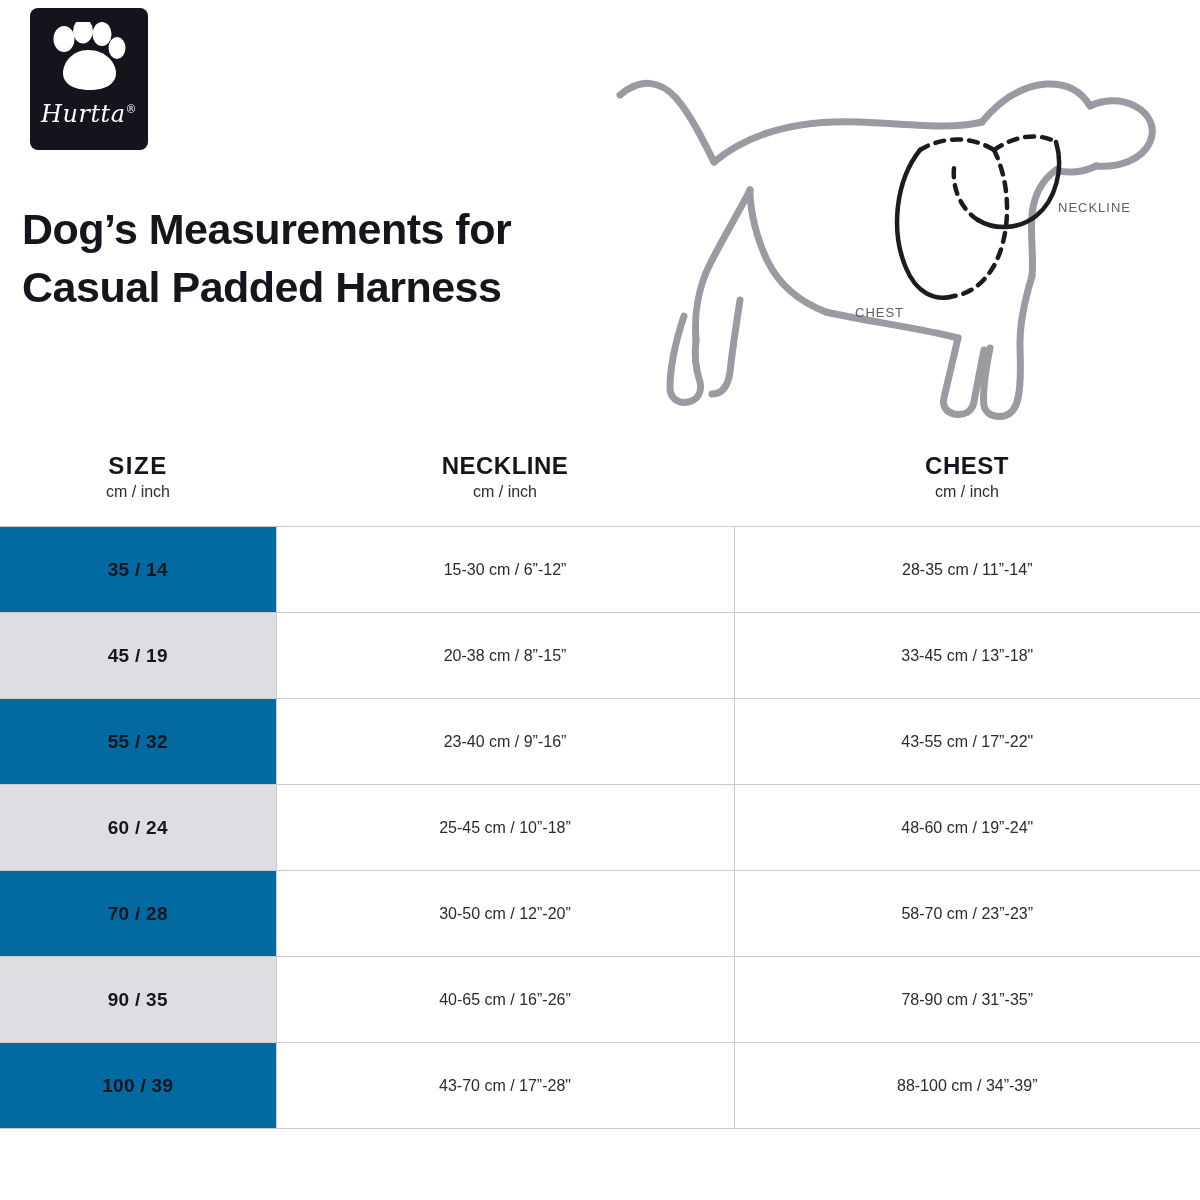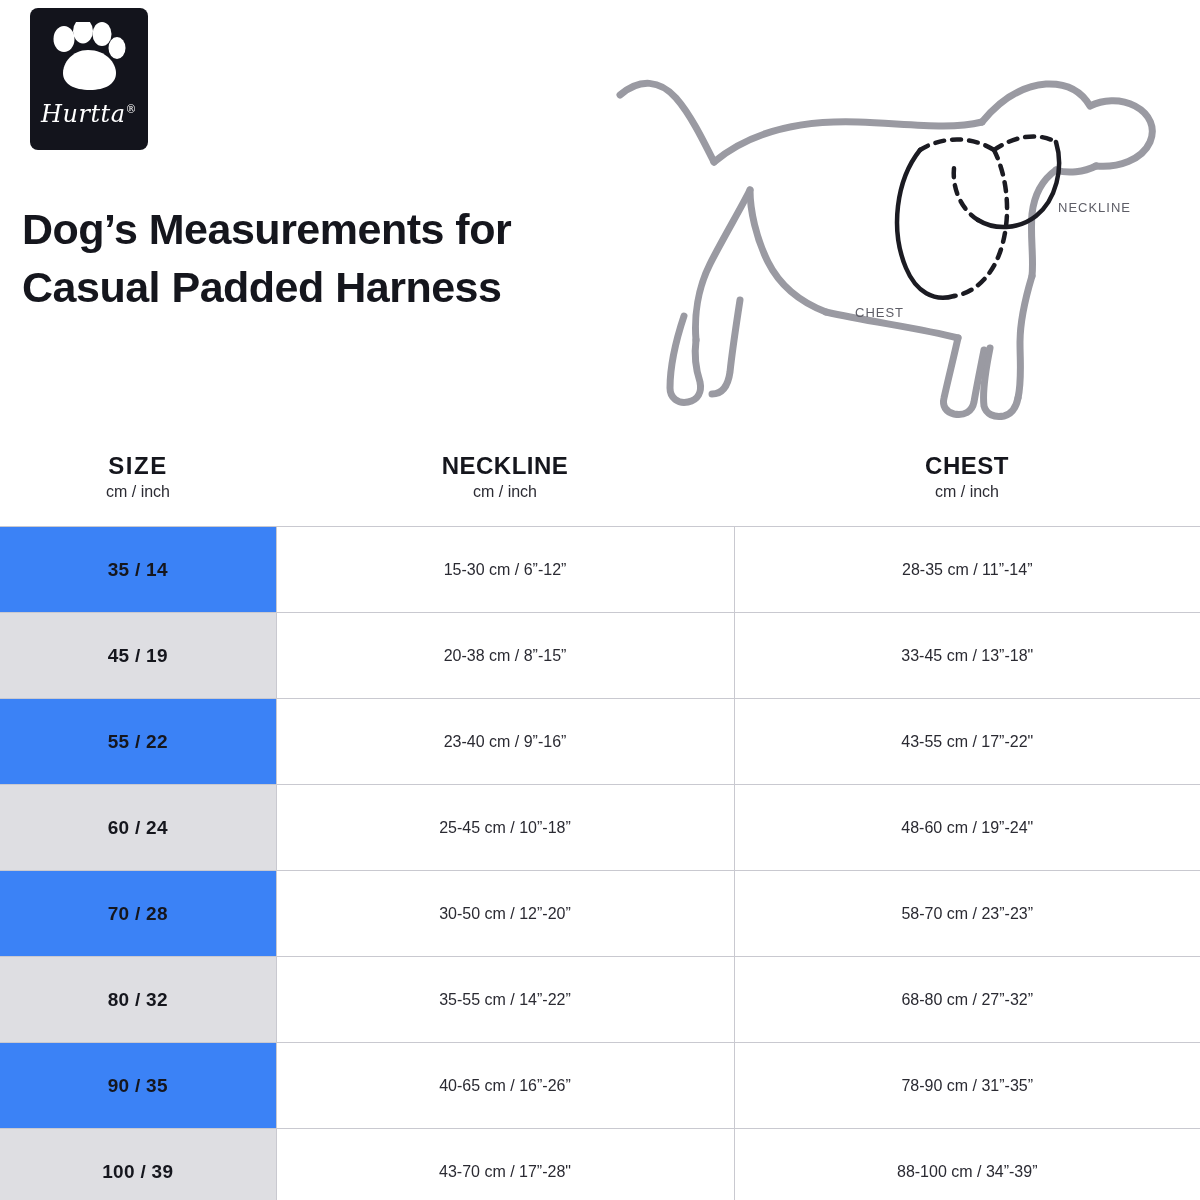--- a/index.html
+++ b/index.html
@@ -125,21 +125,21 @@
     text-align: center;
     font-size: 16px;
     color: #2a2a32;
     border-bottom: 1px solid #c9c9d0;
     border-right: 1px solid #c9c9d0;
   }
   tbody tr td:last-child { border-right: none; }
   tbody tr:first-child td { border-top: 1px solid #c9c9d0; }
 
   td.size-cell {
-    background: #3b82f6;
+    background: #0369a1;
     font-weight: bold;
     font-size: 19px;
     color: #15161d;
     letter-spacing: 0.3px;
   }
   tbody tr:nth-child(even) td.size-cell {
     background: #dedee2;
   }
 </style>
 </head>
@@ -233,40 +233,35 @@
         <td class="size-cell">35 / 14</td>
         <td>15-30 cm / 6”-12”</td>
         <td>28-35 cm / 11”-14”</td>
       </tr>
       <tr>
         <td class="size-cell">45 / 19</td>
         <td>20-38 cm / 8”-15”</td>
         <td>33-45 cm / 13”-18"</td>
       </tr>
       <tr>
-        <td class="size-cell">55 / 22</td>
+        <td class="size-cell">55 / 32</td>
         <td>23-40 cm / 9”-16”</td>
         <td>43-55 cm / 17”-22"</td>
       </tr>
       <tr>
         <td class="size-cell">60 / 24</td>
         <td>25-45 cm / 10”-18”</td>
         <td>48-60 cm / 19”-24"</td>
       </tr>
       <tr>
         <td class="size-cell">70 / 28</td>
         <td>30-50 cm / 12”-20”</td>
         <td>58-70 cm / 23”-23”</td>
       </tr>
       <tr>
-        <td class="size-cell">80 / 32</td>
-        <td>35-55 cm / 14”-22”</td>
-        <td>68-80 cm / 27”-32”</td>
-      </tr>
-      <tr>
         <td class="size-cell">90 / 35</td>
         <td>40-65 cm / 16”-26”</td>
         <td>78-90 cm / 31”-35”</td>
       </tr>
       <tr>
         <td class="size-cell">100 / 39</td>
         <td>43-70 cm / 17”-28"</td>
         <td>88-100 cm / 34”-39”</td>
       </tr>
     </tbody>

